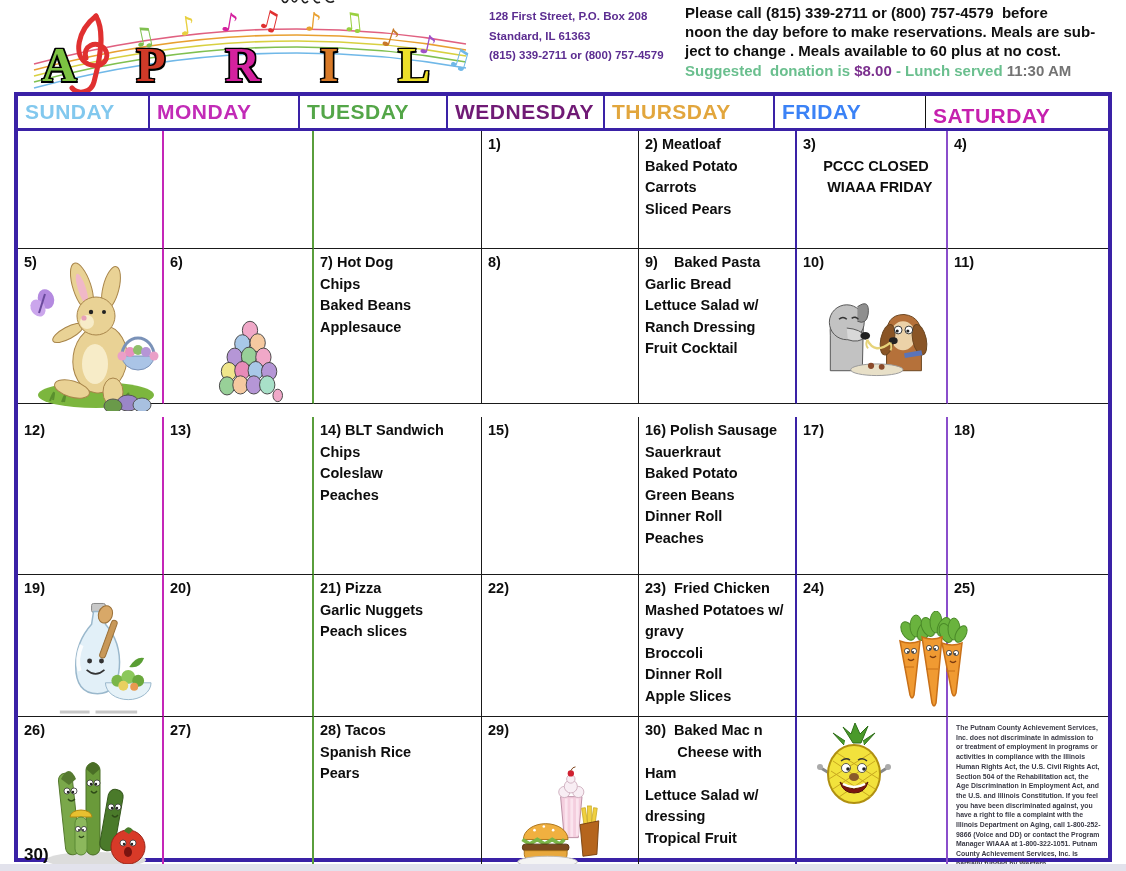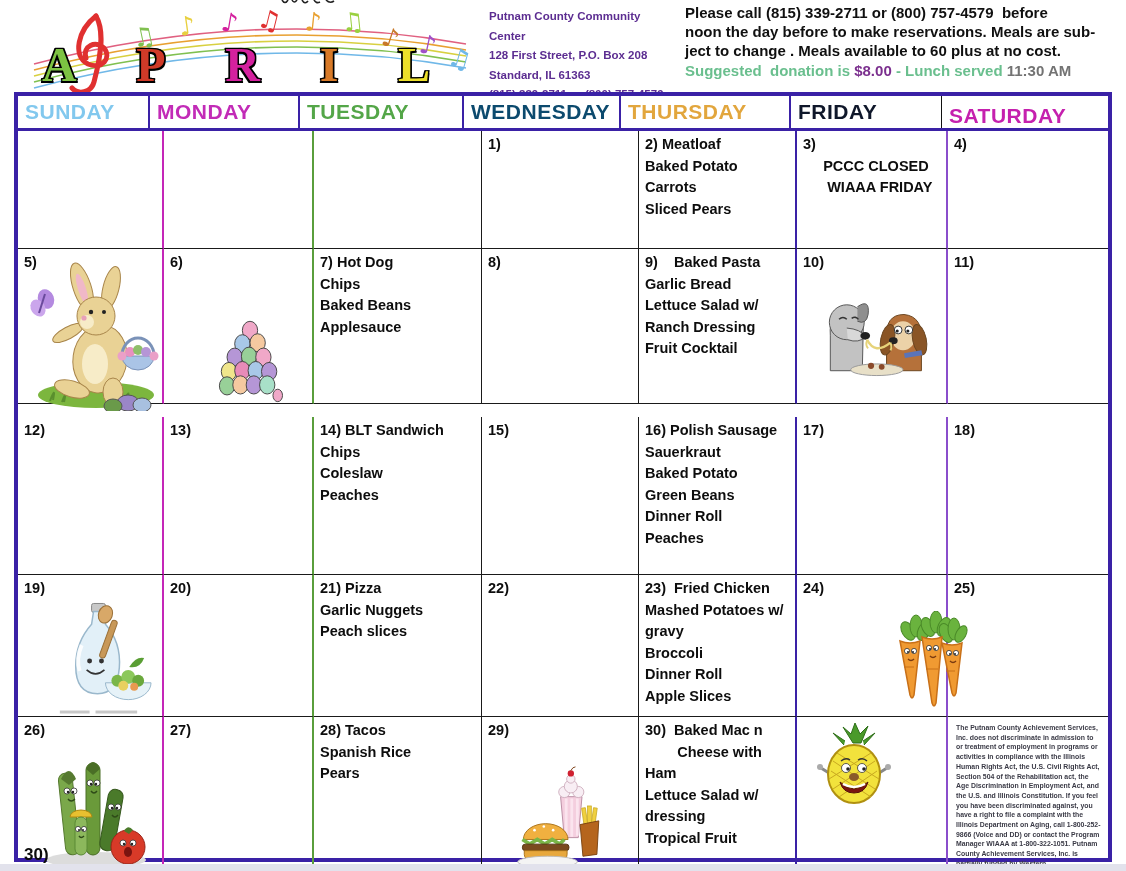--- a/index.html
+++ b/index.html
@@ -31,21 +31,21 @@
 
   
   #calendar{position:absolute;left:14px;top:92px;width:1098px;height:770px;background:#fff;
             border:4px solid var(--indigo);box-sizing:border-box;}
   .row{display:flex;width:100%;box-sizing:border-box;}
   #day-header-row{height:35px;border-bottom:3px solid var(--indigo);box-sizing:border-box;}
   .hcell{display:flex;align-items:center;box-sizing:border-box;height:100%;padding-left:7px;}
   .hcell .day-label{font-weight:bold;font-size:21px;letter-spacing:.5px;}
   .hcol0{width:132px;border-right:2px solid var(--indigo);}
   .hcol1{width:150px;border-right:2px solid var(--indigo);}
-  .hcol2{width:164px;border-right:2px solid var(--indigo);}
+  .hcol2{width:148px;border-right:2px solid var(--indigo);}
   .hcol3{width:157px;border-right:2px solid var(--indigo);}
   .hcol4{width:170px;border-right:2px solid var(--indigo);}
   .hcol5{width:151px;border-right:1px solid #111;}
   .hcol6{flex:1;}
 
   .wrow0{height:118px;} .wrow1{height:155px;} .wrow2{height:158px;margin-top:13px;} .wrow3{height:142px;} .wrow4{height:154px;}
   .cell{position:relative;box-sizing:border-box;height:100%;padding:3px 4px 0 6px;
         border-bottom:1px solid #1a1a1a;overflow:visible;}
   .wrow4 .cell{border-bottom:none;}
   .col0{width:146px;border-right:2px solid #c426b8;}
@@ -113,21 +113,20 @@
 
     <div id="april-letters">
         <span style="color: rgb(125, 194, 66);">A</span>
         <span style="color: rgb(208, 58, 40);">P</span>
         <span style="color: rgb(212, 33, 158);">R</span>
         <span style="color: rgb(216, 122, 40);">I</span>
         <span style="color: rgb(236, 223, 42);">L</span>
       </div>
 
     <div id="org-block">
-      <div>Putnam County Community Center</div>
       <div>128 First Street, P.O. Box 208</div>
       <div>Standard, IL 61363</div>
       <div>(815) 339-2711 or (800) 757-4579</div>
     </div>
 
     <div id="notice-block">
       <div class="notice-line">Please call (815) 339-2711 or (800) 757-4579  before</div>
       <div class="notice-line">noon the day before to make reservations. Meals are sub-</div>
       <div class="notice-line">ject to change . Meals available to 60 plus at no cost.</div>
       <div id="notice-line5"><span class="txt-green">Suggested  donation is </span><span class="txt-purple">$8.00</span><span class="txt-green"> - Lunch served </span><span class="txt-black">11:30 AM</span></div>
@@ -139,27 +138,27 @@
         <div class="hcell hcol0">
           <span class="day-label" style="color: rgb(130, 200, 238);">SUNDAY</span>
         </div>
         <div class="hcell hcol1">
           <span class="day-label" style="color: rgb(194, 43, 183);">MONDAY</span>
         </div>
         <div class="hcell hcol2">
           <span class="day-label" style="color: rgb(84, 166, 72);">TUESDAY</span>
         </div>
         <div class="hcell hcol3">
-          <span class="day-label" style="color: #0c4a6e;">WEDNESDAY</span>
+          <span class="day-label" style="color: #701a75;">WEDNESDAY</span>
         </div>
         <div class="hcell hcol4">
           <span class="day-label" style="color: rgb(226, 166, 61);">THURSDAY</span>
         </div>
         <div class="hcell hcol5">
-          <span class="day-label" style="color: #0f172a;">FRIDAY</span>
+          <span class="day-label" style="color: #3b82f6;">FRIDAY</span>
         </div>
         <div class="hcell hcol6">
           <span class="day-label" style="color: rgb(197, 32, 174); margin-top: 8px;">SATURDAY</span>
         </div>
       </div>
     <div id="weeks">
         <div class="row wrow0">
           <div class="cell col0"></div>
           <div class="cell col1"></div>
           <div class="cell col2"></div>

